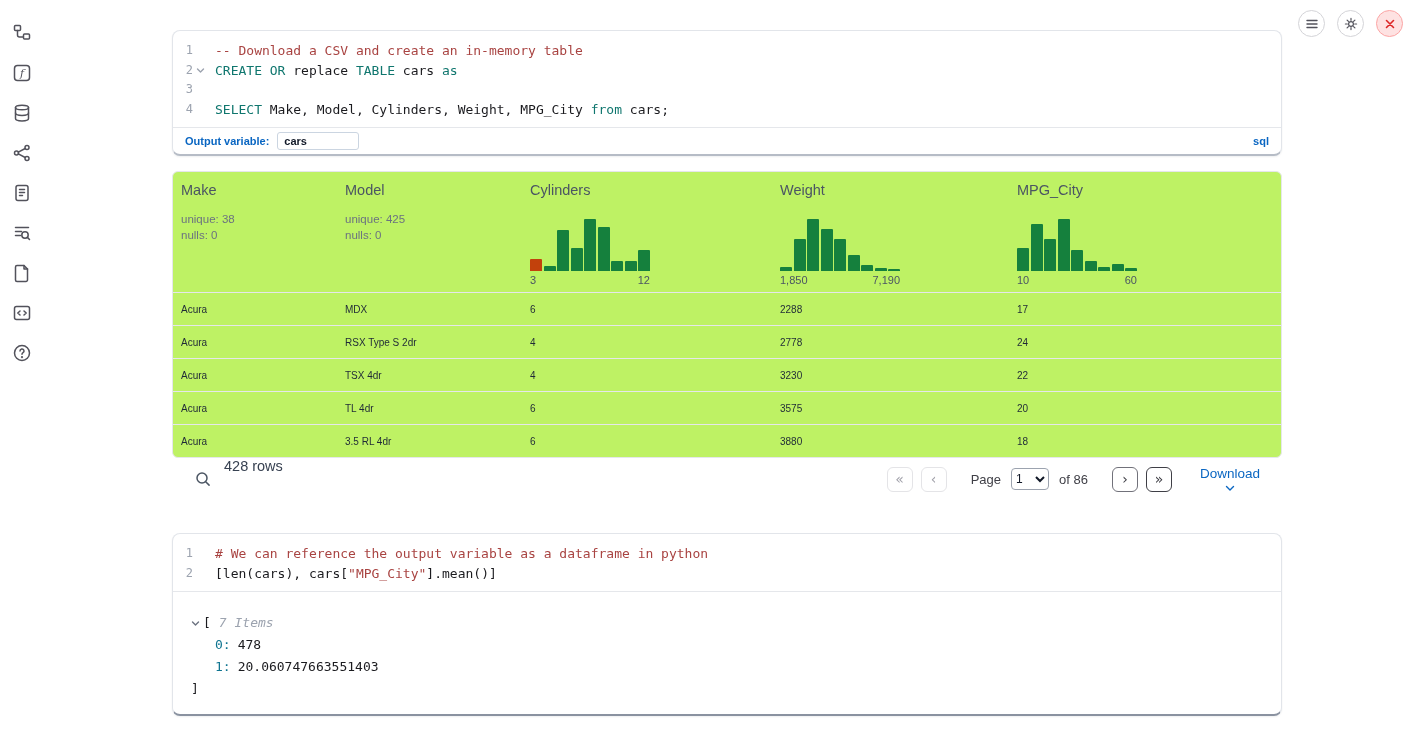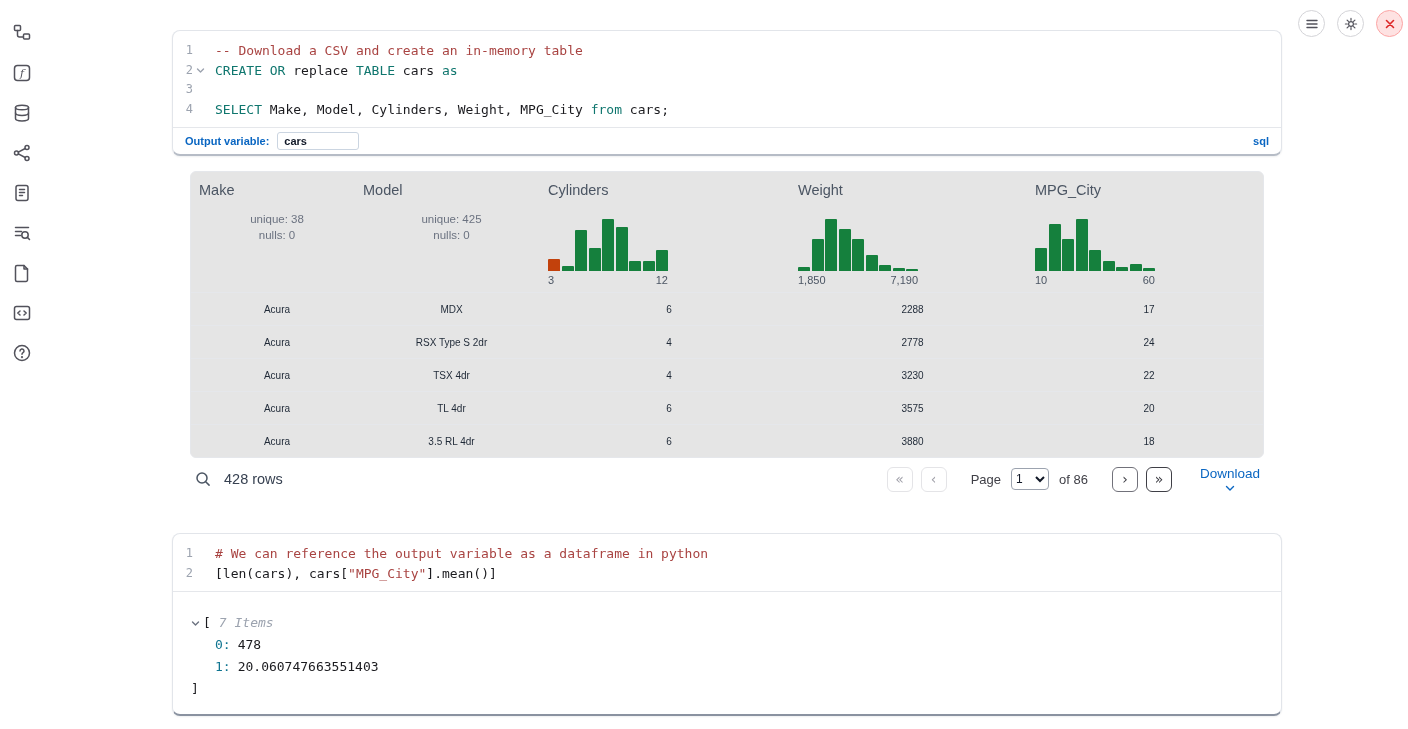--- a/index.html
+++ b/index.html
@@ -32,34 +32,34 @@
   .tok-cm  { color:#a94442; }
   .tok-str { color:#a94442; }
 
   .cell1-footer { border-top:1px solid #e5e7eb; height:27px; display:flex; align-items:center; padding:0 12px; gap:8px; }
   .ov-label { font-size:11px; font-weight:bold; color:#0a66c2; }
   .ov-input { width:82px; height:18px; border:1px solid #cbd5e1; border-radius:3px; font-size:11px; font-weight:bold; padding:0 6px; color:#111827; font-family:"Liberation Sans",sans-serif; }
   .lang-badge { margin-left:auto; font-size:11px; font-weight:bold; color:#0a66c2; background:transparent; border:none; cursor:pointer; }
 
   
   .table-output { margin-top:15px; }
-  .data-table { margin:0 18px; border:1px solid #e5e7eb; border-radius:6px; overflow:hidden; background:#e5e5e5;text-align:center; }
+  .data-table { margin:0 0; border:1px solid #e5e7eb; border-radius:6px; overflow:hidden; background:#bef264; }
   .thead, .trow { display:grid; grid-template-columns:164px 185px 250px 237px 1fr; }
   .thead { padding:10px 0 6px; }
   .th { padding-left:8px; display:flex; flex-direction:column; height:104px; }
   .th-name { font-size:14.5px; color:#4b5563; cursor:pointer; width:max-content; }
   .th-stats { margin-top:13px; font-size:11.5px; color:#6b7280; line-height:16px; }
   .hist-wrap { margin-top:auto; width:120px; }
   .hist { display:flex; align-items:flex-end; gap:1.5px; height:52px; }
   .hist .bar { flex:1; border-radius:1px 1px 0 0; }
   .hist-labels { display:flex; justify-content:space-between; font-size:11px; color:#4b5563; margin-top:3px; }
   .trow { border-top:1px solid #e5e7eb; height:33px; align-items:center; font-size:10px; color:#1f2937; }
   .td { padding-left:8px; }
 
-  .table-footer { margin:0 18px; height:42px; display:flex; align-items:center; padding:0 4px; }
+  .table-footer { margin:0 18px; height:42px; display:flex; padding:0 4px; }
   .row-count { font-size:14.5px; color:#374151; margin-left:12px; }
   .search-btn { background:none; border:none; cursor:pointer; display:flex; align-items:center; }
   .pager { margin-left:auto; display:flex; align-items:center; gap:8px; }
   .pg-btn { width:26px; height:25px; border:1px solid #e4e4e7; border-radius:6px; background:#fff; color:#a1a1aa; font-size:14px; line-height:1; display:flex; align-items:center; justify-content:center; cursor:pointer; font-family:"DejaVu Sans",sans-serif; }
   .pg-btn.on { border-color:#71717a; color:#3f3f46; }
   .pg-btn.on.last { border-color:#3f3f46; }
   .pg-text { font-size:13px; color:#3f3f46; }
   .page-select { width:38px; height:22px; font-size:12px; border:1px solid #9ca3af; border-radius:4px; background:#fff; color:#111827; margin:0 2px; }
   .pager .spacer { width:8px; }
   .download-link { display:flex; align-items:center; gap:4px; margin-left:20px; background:none; border:none; color:#0a66c2; font-size:13.5px; cursor:pointer; font-family:"Liberation Sans",sans-serif;flex-direction:column; }

